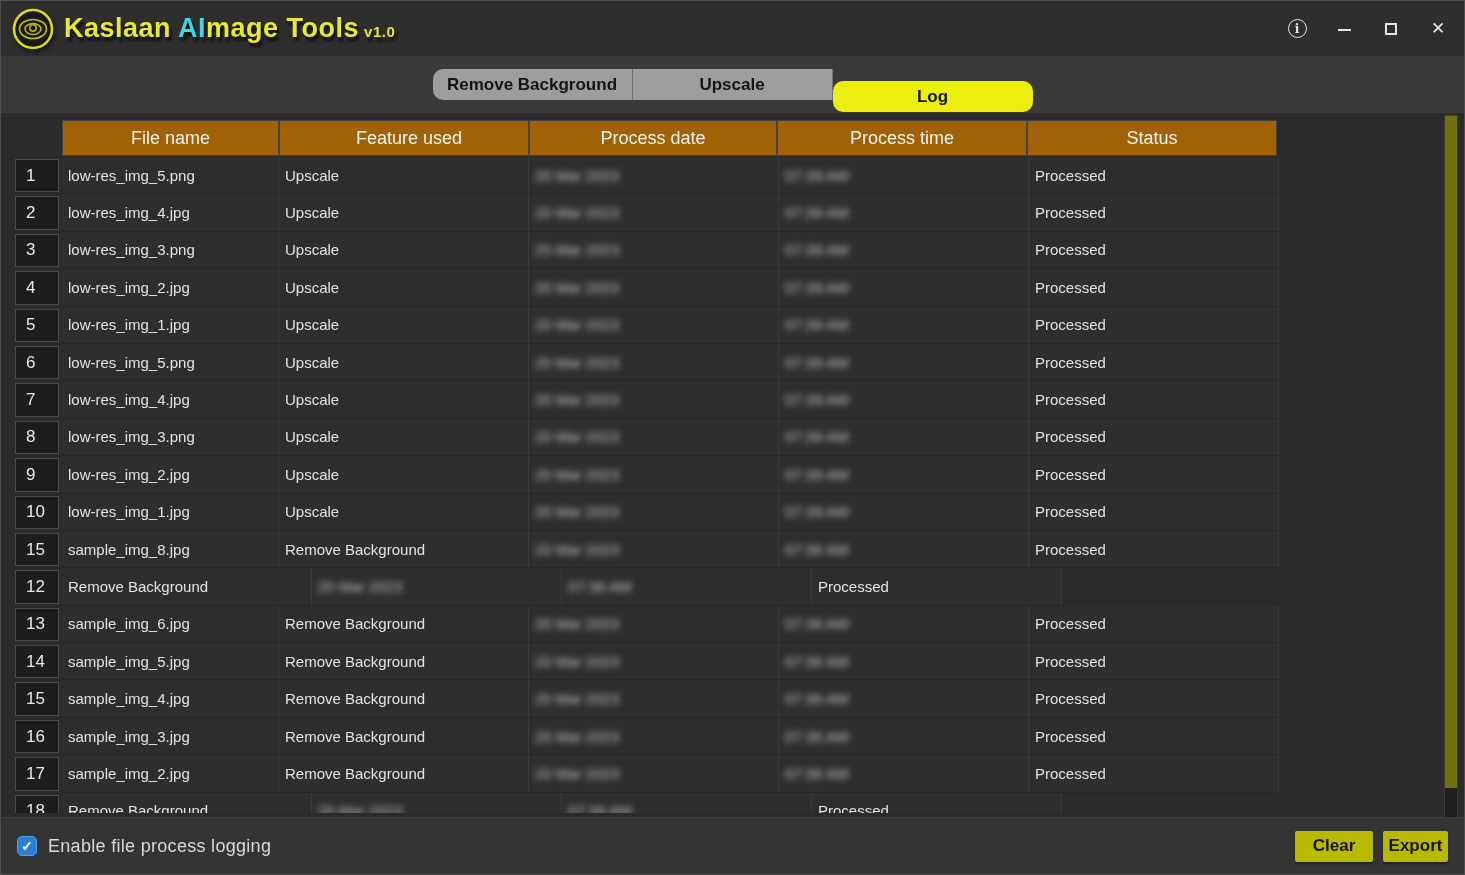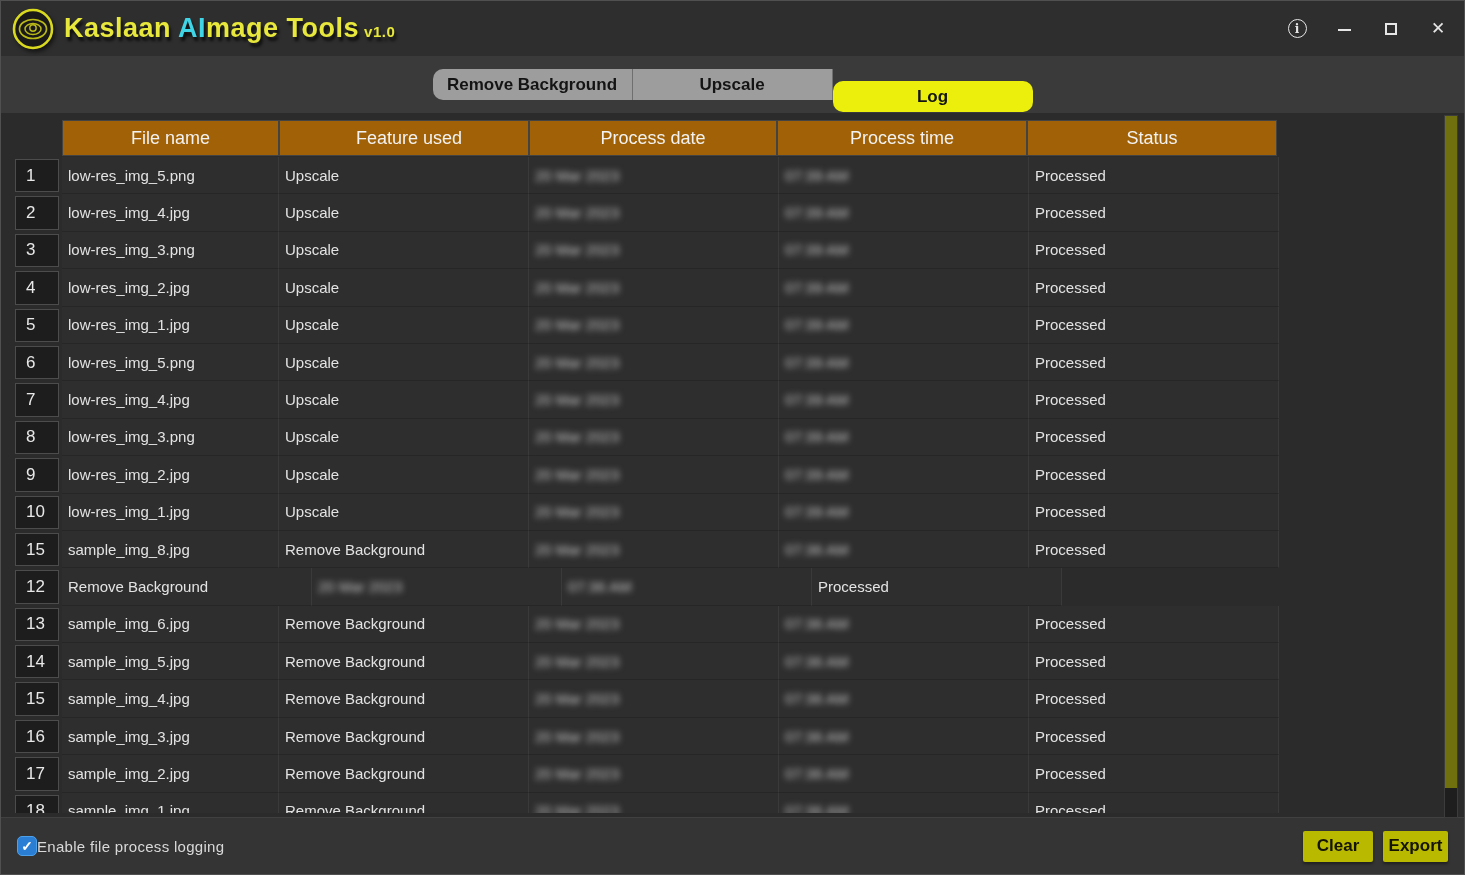--- a/index.html
+++ b/index.html
@@ -61,26 +61,26 @@
   .scrollbar { position:absolute; top:2px; right:6px; width:14px; height:703px;
                background:#1e1e1e; border:1px solid #3c3c3c; cursor:pointer; }
   .scroll-thumb { width:100%; height:672px; background:#70700f; cursor:grab; }
 
   
   .bottombar { flex:0 0 57px; background:#343434; border-top:1px solid #404040;
                display:flex; align-items:center; padding:0 16px; }
   .checkbox { width:20px; height:20px; background:#2a7fd4; border:1px solid #4da0ea; border-radius:5px;
               color:#fff; font-size:14px; font-weight:bold; display:flex; align-items:center;
               justify-content:center; cursor:pointer; }
-  .cb-label { color:#d9d9d9; font-size:15px; letter-spacing:.3px; }
+  .cb-label { margin-left:11px; color:#d9d9d9; font-size:18px; letter-spacing:.3px; }
   .btns { margin-left:auto; display:flex; gap:10px; }
   .btn { height:31px; background:#b9b900; color:#141400; font-size:17px; font-weight:bold;
          display:flex; align-items:center; justify-content:center; cursor:pointer; border-radius:2px;
          box-shadow:0 2px 3px rgba(0,0,0,.4); }
-  .btn.b-clear  { width:70px; }
+  .btn.b-clear  { width:78px; }
   .btn.b-export { width:65px; }
 </style>
 </head>
 <body>
 
 <div class="window">
 
   <div class="titlebar">
     <span class="logo">
       <svg width="44" height="44" viewBox="0 0 44 44">
@@ -322,21 +322,20 @@
           <div class="cell c-date">
             <span class="blurtext">20 Mar 2023</span>
           </div>
           <div class="cell c-time">
             <span class="blurtext">07:36 AM</span>
           </div>
           <div class="cell c-status">Processed</div>
         </div>
         <div class="row">
           <div class="cell-num">18</div>
-          <div class="cell c-file">sample_img_1.jpg</div>
           <div class="cell c-feat">Remove Background</div>
           <div class="cell c-date">
             <span class="blurtext">20 Mar 2023</span>
           </div>
           <div class="cell c-time">
             <span class="blurtext">07:36 AM</span>
           </div>
           <div class="cell c-status">Processed</div>
         </div>
       </div>

